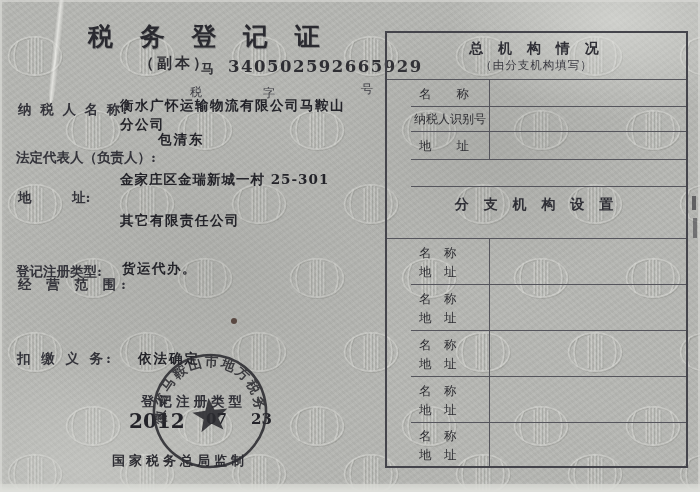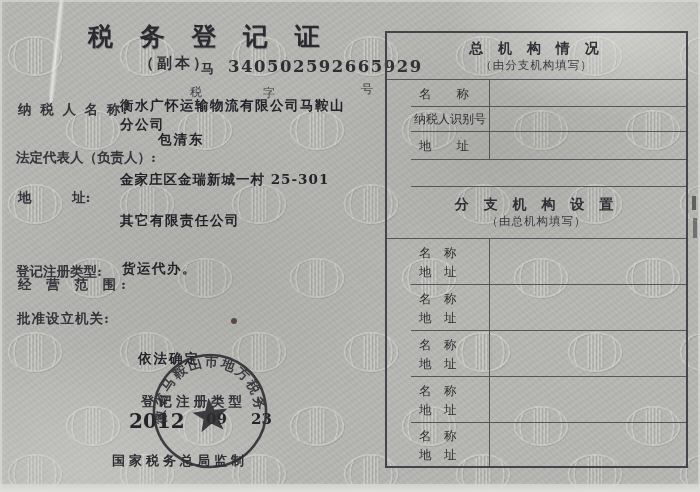--- a/index.html
+++ b/index.html
@@ -283,27 +283,27 @@
 
   <div class="abs val" style="left:120px; top:171px; letter-spacing:1px;">金家庄区金瑞新城一村 25-301</div>
   <div class="abs lbl" style="left:18px; top:189px;">地　　　址:</div>
 
   <div class="abs val" style="left:120px; top:203px; letter-spacing:1.5px;margin-top:9px;">其它有限责任公司</div>
   <div class="abs lbl" style="left:16px; top:227px;margin-top:36px;">登记注册类型:</div>
 
   <div class="abs val" style="left:122px; top:260px; letter-spacing:1.5px;">货运代办。</div>
   <div class="abs lbl" style="left:18px; top:276px; letter-spacing:5px;">经 营 范 围:</div>
 
-  <div class="abs lbl" style="left:17px; top:310px; letter-spacing:1px;">批准设立机关:</div>
-
+
+  <div class="abs lbl" style="left:17px; top:350px; letter-spacing:3px;">扣 缴 义 务:</div>
   <div class="abs val" style="left:138px; top:350px; letter-spacing:2px;">依法确定</div>
 
   <div class="abs lbl" style="left:141px; top:393px; letter-spacing:4px; color:#2f2f36;">登记注册类型</div>
   <div class="abs val" style="left:129px; top:409px; font-size:20px;">2012</div>
-  <div class="abs val" style="left:206px; top:410px; font-size:15px;">09</div>
+  <div class="abs val" style="left:206px; top:410px; font-size:15px;">07</div>
   <div class="abs val" style="left:251px; top:410px; font-size:15px;">23</div>
 
   <svg width="122" height="122" style="position:absolute; left:149px; top:350px; transform:rotate(-7deg); opacity:.88;" viewBox="0 0 122 122">
     <circle cx="61" cy="61" r="56" fill="none" stroke="#2b2b30" stroke-width="2.6"></circle>
     <defs>
         <path id="arcpath" d="M 17.5 75 A 45.5 45.5 0 1 1 104.5 75" fill="none"></path>
       </defs>
     <text font-size="13.5" font-weight="bold" fill="#2b2b30" letter-spacing="2" font-family="DejaVu Serif, Liberation Serif, serif">
       <textPath href="#arcpath" startOffset="50%" text-anchor="middle" id="stamp-arc-text">安徽省马鞍山市地方税务局</textPath>
     </text>
@@ -335,21 +335,20 @@
           <div>地　　址</div>
         </div>
       <div class="t-value"></div>
     </div>
     <div class="t-row" style="height:27px;">
       <div class="t-value"></div>
     </div>
 
     <div class="t-head" style="height:52px; padding-top:9px;">
       <div class="h1">分 支 机 构 设 置</div>
-      <div class="h2">（由总机构填写）</div>
     </div>
 
     <div class="t-row" style="height:46px;">
       <div class="t-label">
         <div>名　称</div>
           <div>地　址</div>
       </div>
       <div class="t-value"></div>
     </div>
     <div class="t-row" style="height:46px;">

